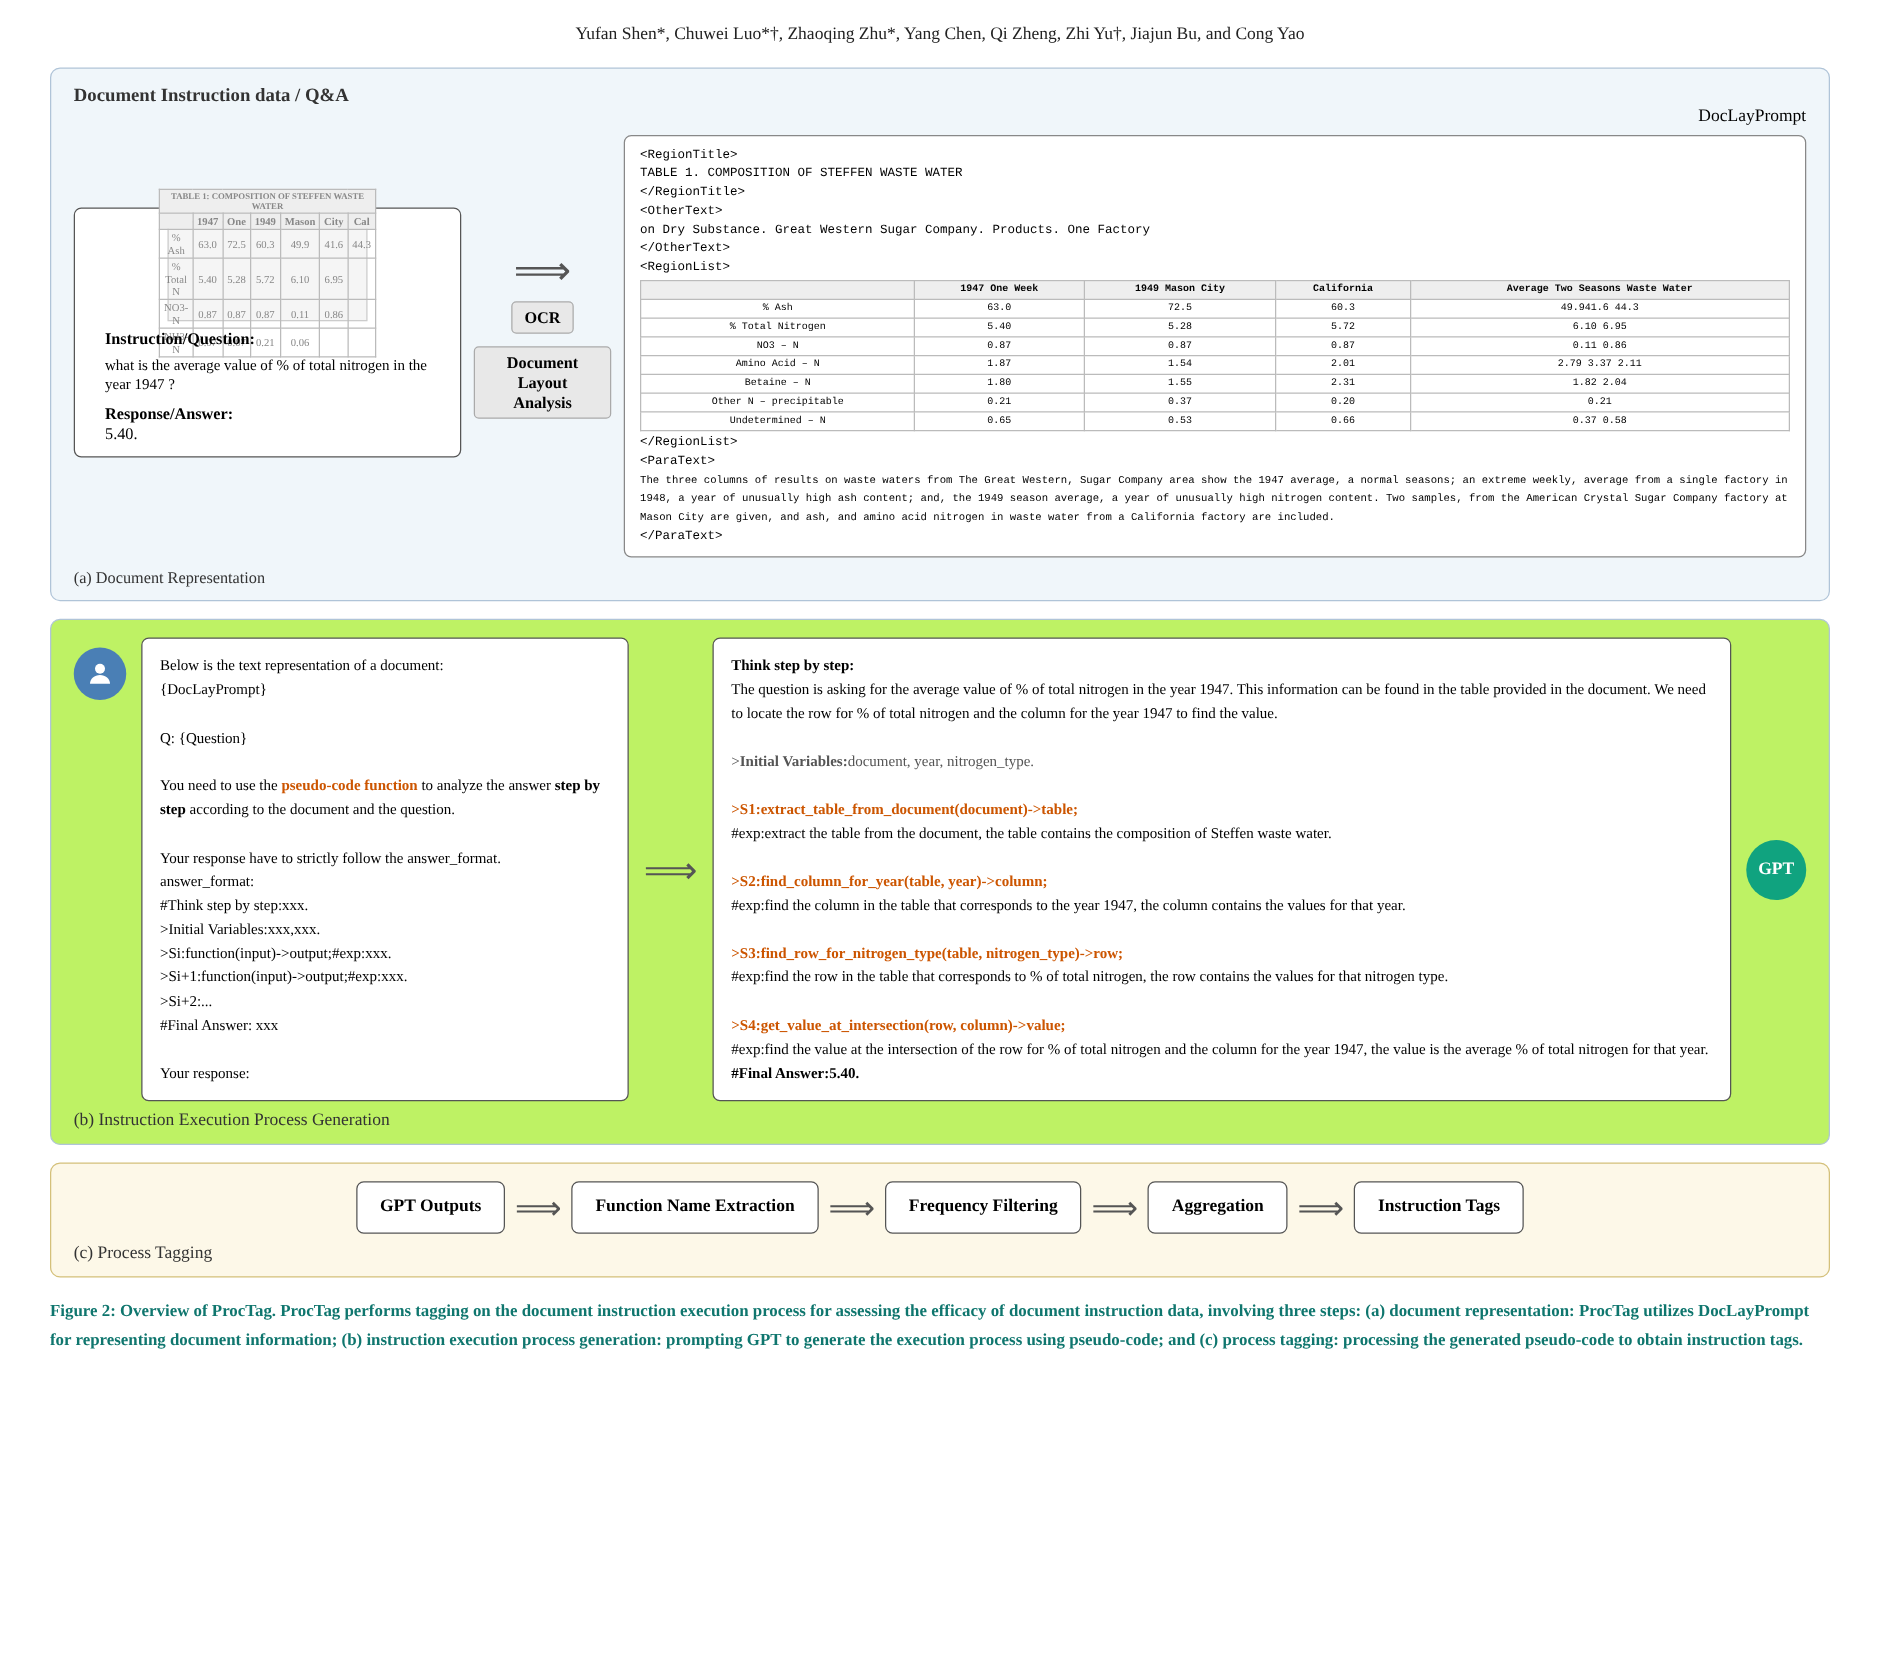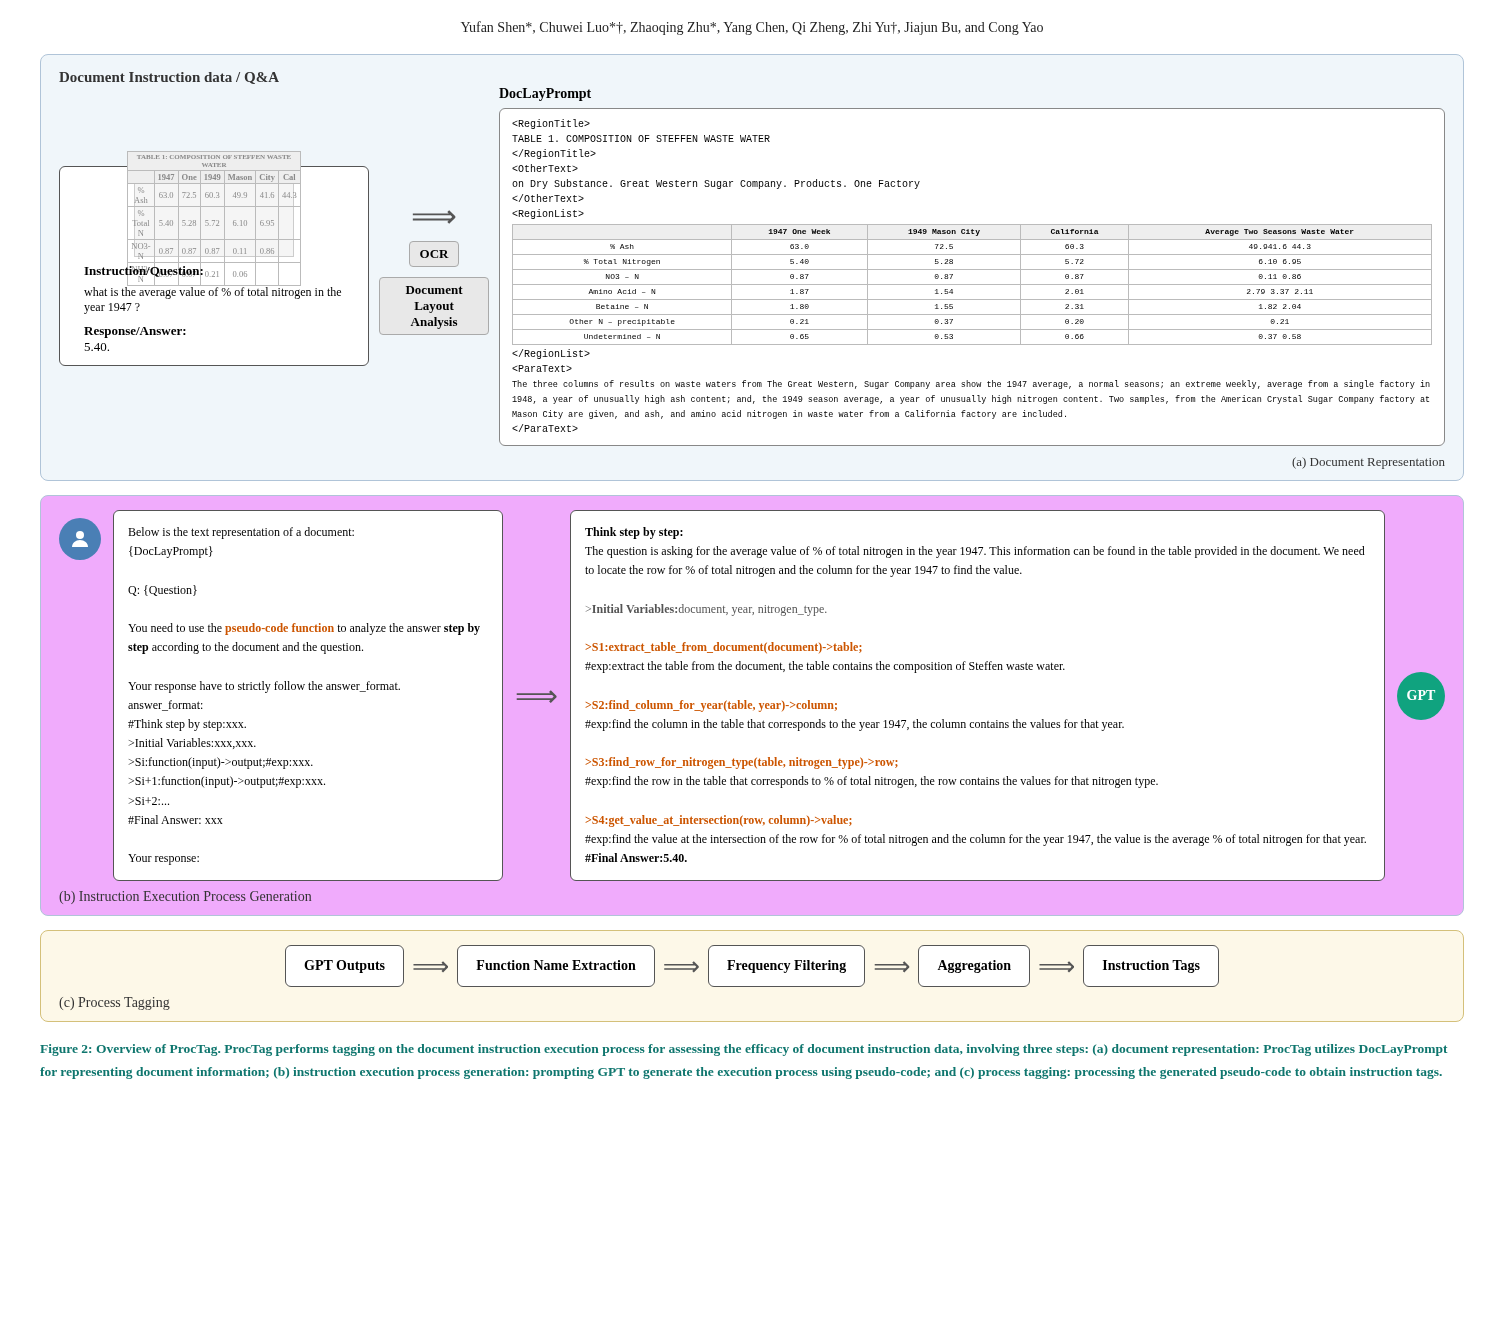--- a/index.html
+++ b/index.html
@@ -88,37 +88,37 @@
       border-radius: 6px;
       padding: 8px 12px;
       flex: 1;
       font-size: 10px;
       line-height: 1.5;
       min-height: 200px;
       font-family: 'Courier New', monospace;
     }
     .doclay-title {
       font-size: 14px;
-      font-weight: bold;
-      text-align: left;
+      font-weight: normal;
+      text-align: right;
       font-family: 'Times New Roman', Times, serif;
       margin-bottom: 6px;
     }
     .tag-region { color: #000; }
     .caption-a {
-      text-align: right;
+      text-align: left;
       font-size: 13px;
       margin-top: 8px;
       color: #333;
     }
 
     
     .section-b {
       border: 1.5px solid #b0c4d8;
-      background: #f0abfc;
+      background: #bef264;
       border-radius: 8px;
       padding: 14px 18px 10px 18px;
       margin-bottom: 14px;
     }
     .section-b-inner {
       display: flex;
       align-items: flex-start;
       gap: 12px;
     }
     .user-icon {

